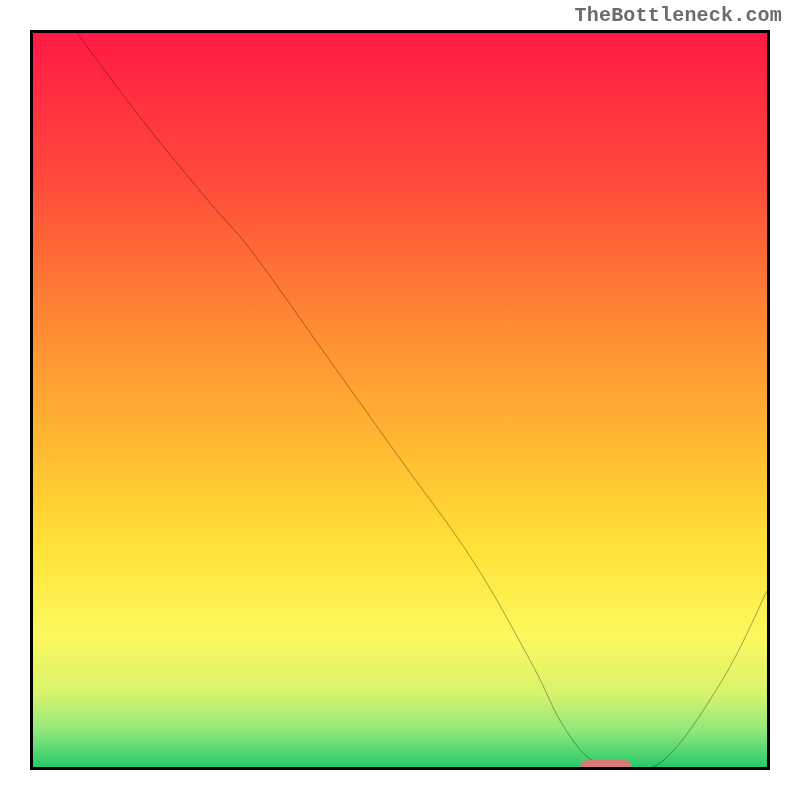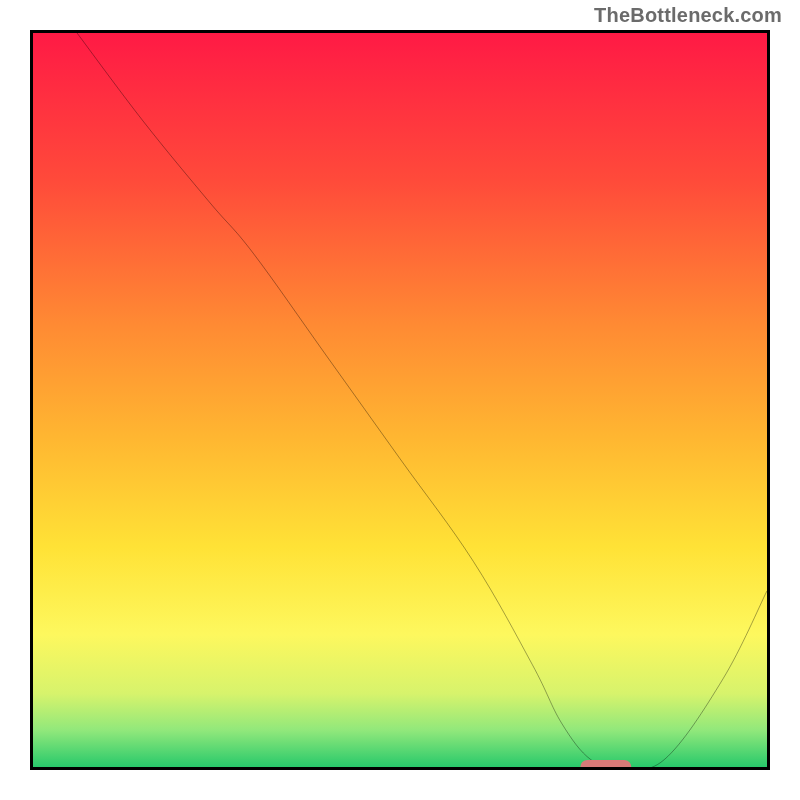--- a/index.html
+++ b/index.html
@@ -13,20 +13,21 @@
   }
   .watermark {
     position: absolute;
     top: 4px;
     right: 18px;
     font-size: 20px;
     font-weight: 600;
     color: #6b6b6b;
     letter-spacing: 0.2px;
     z-index: 5;
+    font-family: Liberation Mono, monospace;
   }
   .plot-frame {
     position: absolute;
     top: 30px;
     left: 30px;
     width: 740px;
     height: 740px;
     border: 3px solid #000;
     box-sizing: border-box;
     overflow: hidden;

